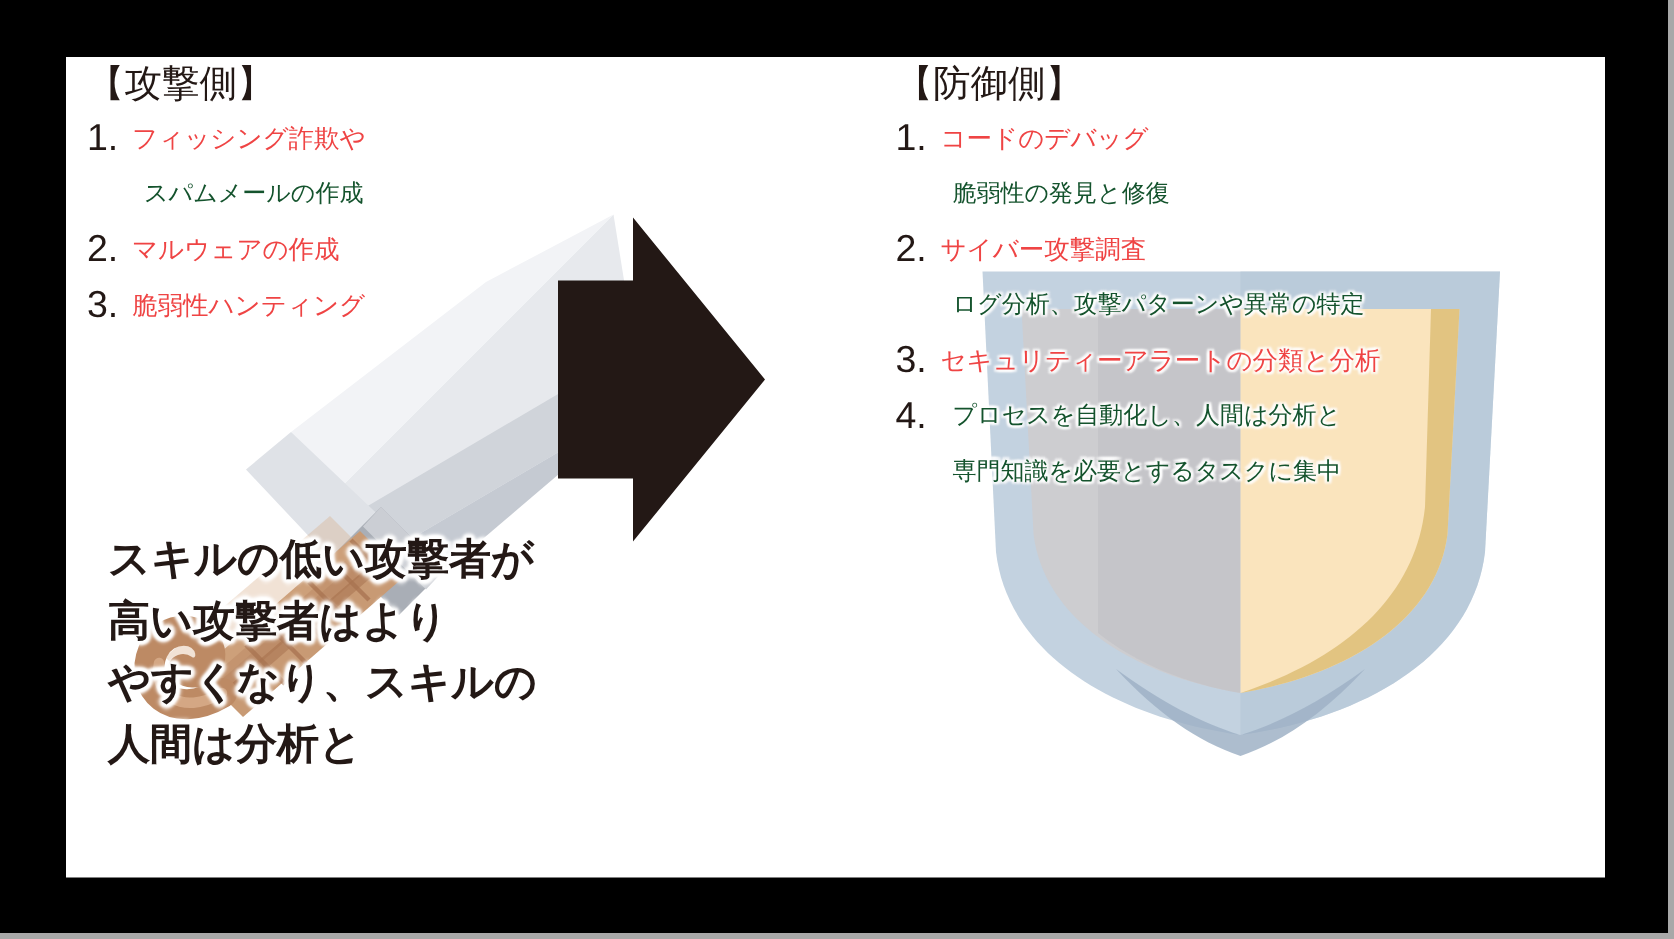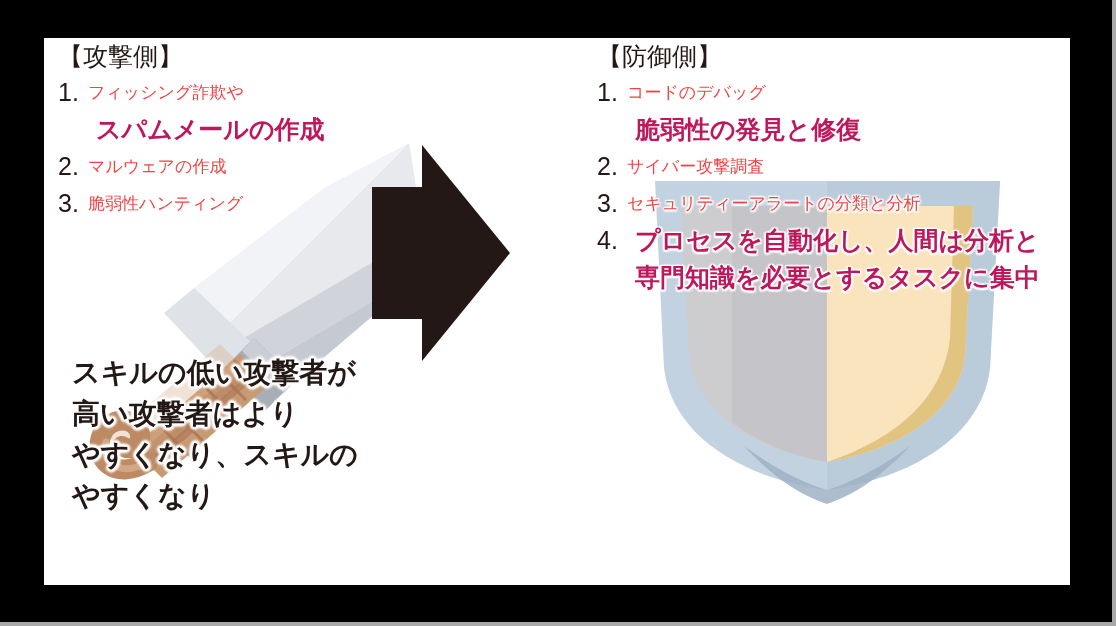--- a/index.html
+++ b/index.html
@@ -95,27 +95,26 @@
     color: #231815;
   }
   .item-line {
     font-size: 17px;
     line-height: 37px;
     color: #ef4444;
     white-space: nowrap;
     display: block;
   }
   .item-sub {
-    font-size: 25px;
+    font-size: 16px;
     line-height: 37px;
-    color: #be185d;
+    color: #14532d;
     white-space: nowrap;
     display: block;
     padding-left: 8px;
-    font-weight: bold;
   }
 
   
   .summary {
     position: absolute;
     margin: 0;
     padding: 0;
     font-size: 28px;
     line-height: 41px;
     font-weight: bold;
@@ -216,36 +215,37 @@
           <li>
             <span class="item-num">3.</span>
             <span class="item-line haloed">脆弱性ハンティング</span>
           </li>
         </ol>
 
         <p class="summary summary-left">
           <span>スキルの低い攻撃者が</span>
           <span>高い攻撃者はより</span>
           <span>やすくなり、スキルの</span>
-          <span>やすくなり</span>
+          <span>人間は分析と</span>
         </p>
       </div>
 
       <div class="column col-right">
         <p class="section-head haloed">【防御側】</p>
 
         <ol class="item-list">
           <li>
             <span class="item-num">1.</span>
             <span class="item-line haloed">コードのデバッグ</span>
             <span class="item-sub haloed">脆弱性の発見と修復</span>
           </li>
           <li>
             <span class="item-num">2.</span>
             <span class="item-line haloed">サイバー攻撃調査</span>
+            <span class="item-sub haloed">ログ分析、攻撃パターンや異常の特定</span>
           </li>
           <li>
             <span class="item-num">3.</span>
             <span class="item-line haloed">セキュリティーアラートの分類と分析</span>
           </li>
           <li>
             <span class="item-num">4.</span>
             <span class="item-sub haloed">プロセスを自動化し、人間は分析と</span>
             <span class="item-sub haloed">専門知識を必要とするタスクに集中</span>
           </li>

